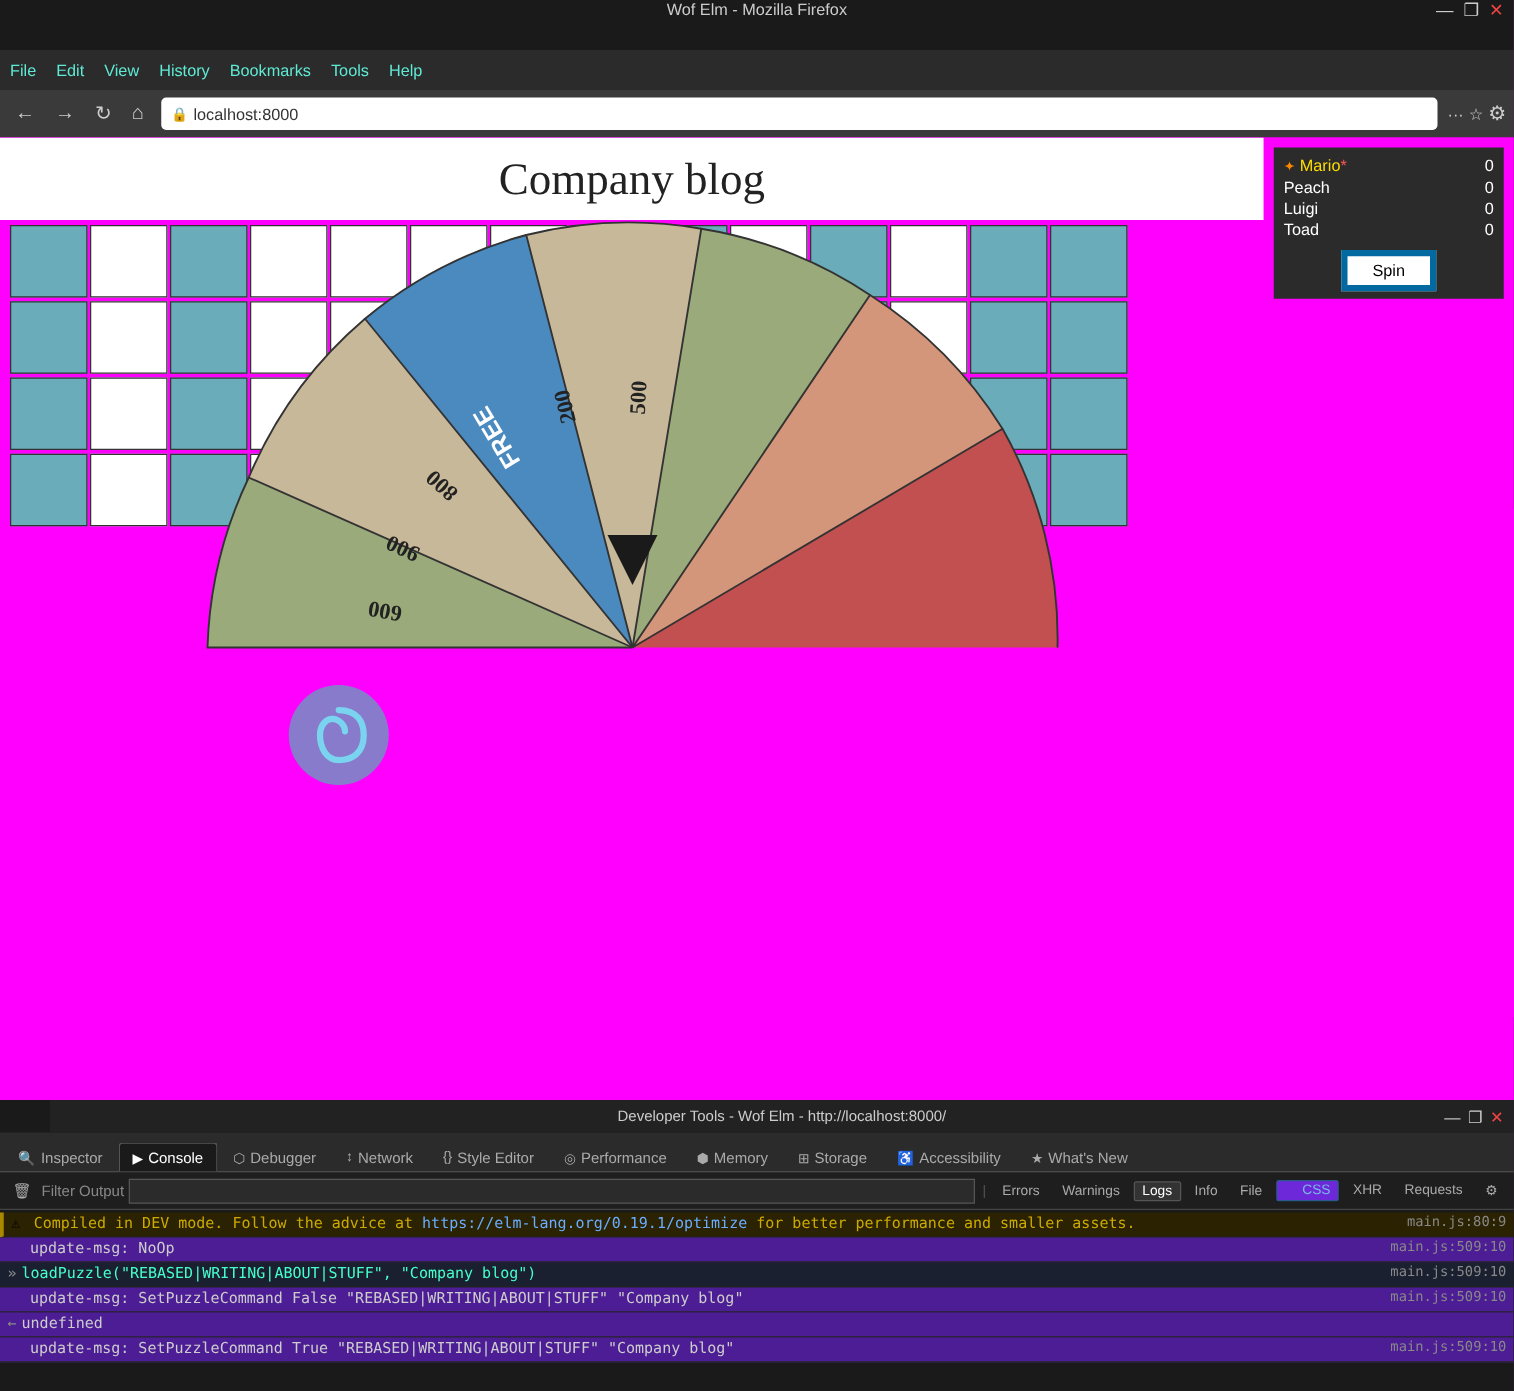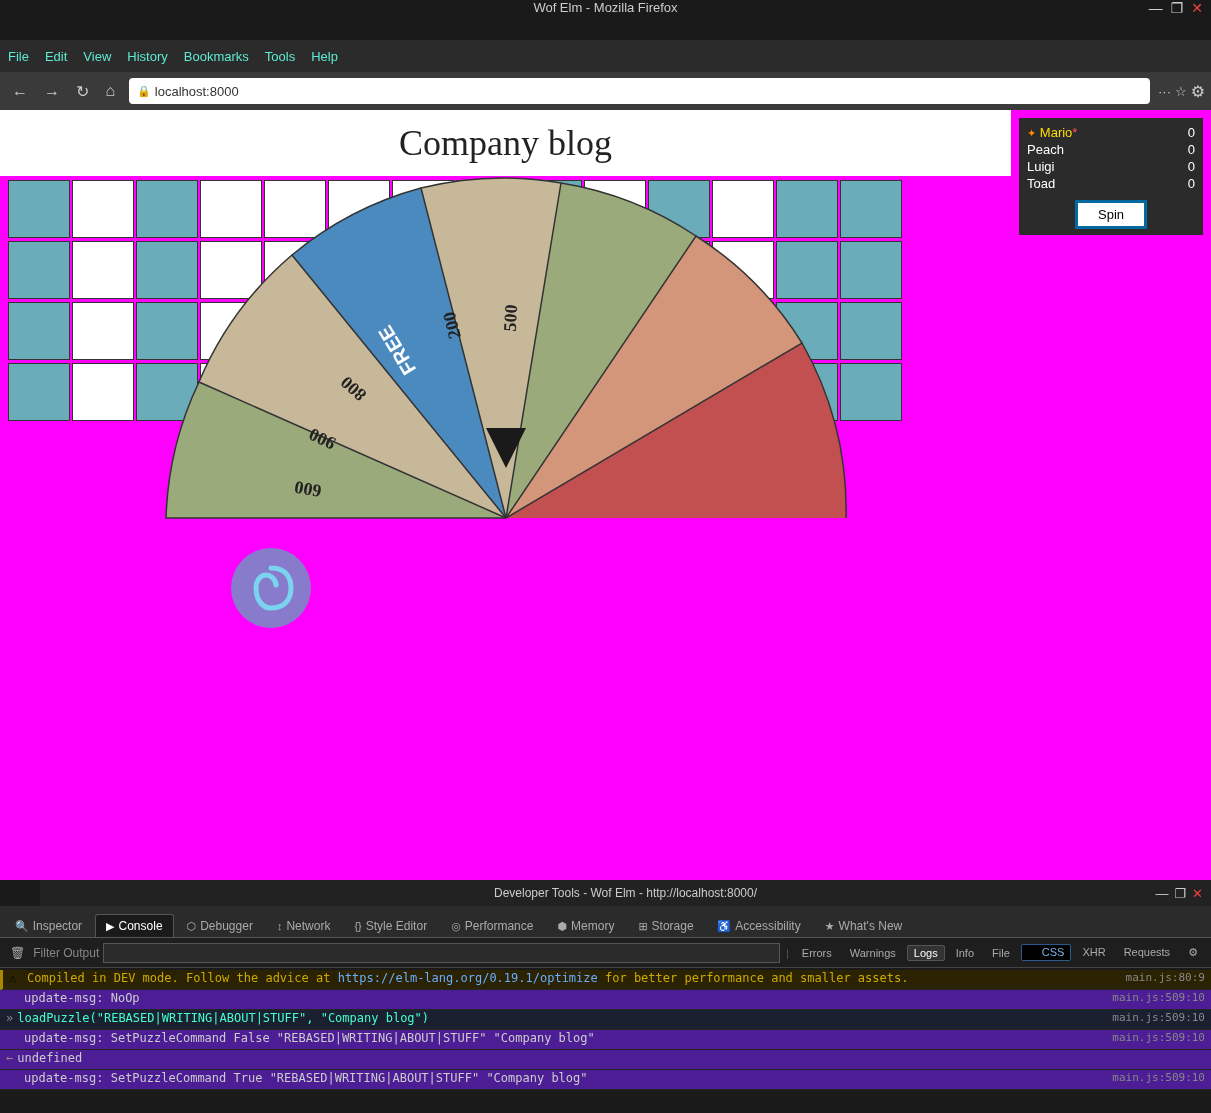--- a/index.html
+++ b/index.html
@@ -175,21 +175,21 @@
       padding: 1px 0;
     }
     .player-name { color: white; font-size: 13px; }
     .player-name.active { color: #ffdd00; }
     .player-score { color: white; font-size: 13px; }
     .spin-btn {
       display: block;
       margin: 8px auto 0;
       padding: 4px 20px;
       background: white;
-      border: 3px solid #0369a1;
+      border: 5px solid #0369a1;
       cursor: pointer;
       font-size: 13px;
     }
     .star-icon { color: #ff8800; font-size: 11px; }
 
     
     .devtools {
       height: 270px;
       background: #1a1a1a;
       display: flex;
@@ -279,21 +279,21 @@
       border-radius: 2px;
       color: #aaa;
       border: 1px solid transparent;
     }
     .filter-badge.active {
       background: #333;
       border-color: #555;
       color: white;
     }
     .filter-badge.active-blue {
-      background: #000000;
+      background: #6d28d9;
       border-color: #2a5a8c;
       color: #7ab5e8;
       padding-left: 20px;
     }
     .filter-divider { color: #555; font-size: 11px; padding: 0 2px; }
     .right-btns { display: flex; gap: 4px; margin-left: auto; }
 
     .devtools-console {
       flex: 1;
       overflow-y: auto;

